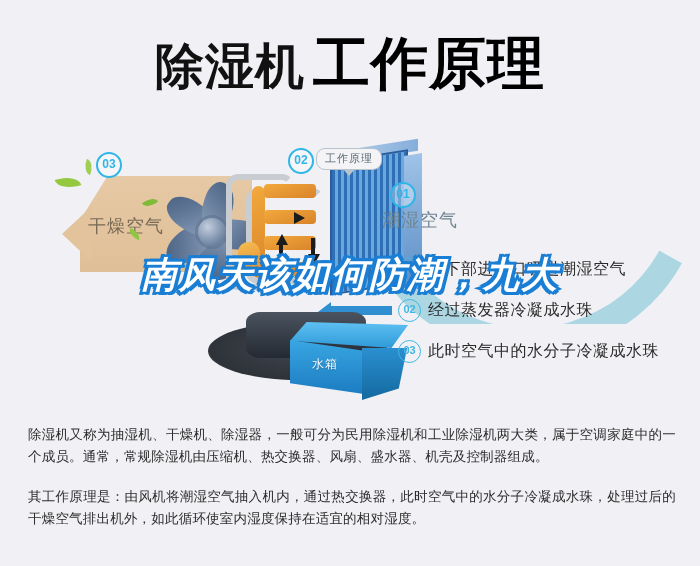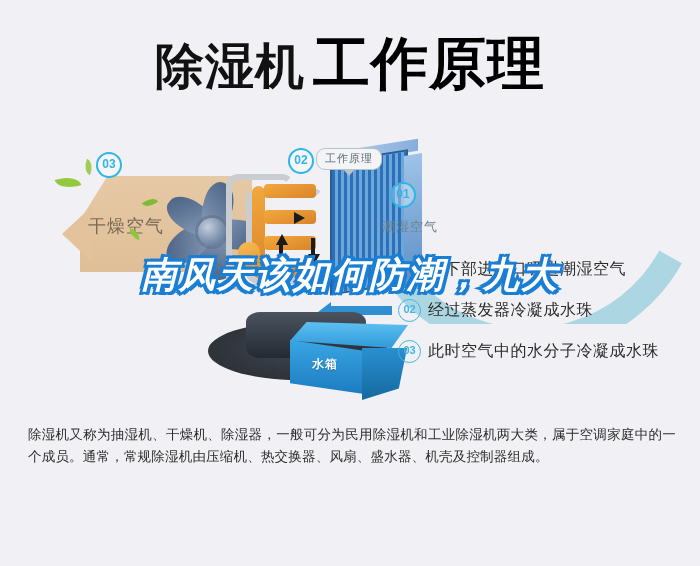--- a/index.html
+++ b/index.html
@@ -256,22 +256,22 @@
     line-height: 20px;
     text-align: center;
     background: rgba(255,255,255,.35);
   }
   .m03 { left: 96px;  top: 26px; }
   .m02 { left: 288px; top: 22px; }
   .m01 { left: 390px; top: 56px; }
 
   .lbl-wet {
     position: absolute;
-    left: 382px; top: 92px;
-    font-size: 13px;
+    left: 382px; top: 82px;
+    font-size: 18px;
     color: #6f8592;
     letter-spacing: 1px;
   }
 
   
   .inlet {
     position: absolute;
     left: 330px; top: 180px;
     width: 62px; height: 0;
     border-top: 9px solid #2f8fd0;
@@ -300,21 +300,21 @@
     left: 246px; top: 186px;
     width: 120px; height: 46px;
     background: linear-gradient(180deg,#4a535f 0%, #242a33 100%);
     border-radius: 14px / 10px;
   }
 
   
   .tank {
     position: absolute;
     left: 290px; top: 196px;
-    width: 118px; height: 78px; font-weight: bold;
+    width: 118px; height: 78px;
   }
   .tank .top {
     position: absolute;
     left: 0; top: 0;
     width: 118px; height: 26px;
     background: linear-gradient(180deg,#5ec0f2 0%, #2f9ad8 100%);
     clip-path: polygon(14% 0%, 100% 12%, 86% 100%, 0% 72%);
   }
   .tank .front {
     position: absolute;
@@ -503,15 +503,16 @@
       <span class="txt">此时空气中的水分子冷凝成水珠</span>
     </div>
   </div>
 
   <div class="overlay">
     <span class="line">南风天该如何防潮，九大</span>
   </div>
 
   <div class="copy">
     <p>除湿机又称为抽湿机、干燥机、除湿器，一般可分为民用除湿机和工业除湿机两大类，属于空调家庭中的一个成员。通常，常规除湿机由压缩机、热交换器、风扇、盛水器、机壳及控制器组成。</p>
+    <p>其工作原理是：由风机将潮湿空气抽入机内，通过热交换器，此时空气中的水分子冷凝成水珠，处理过后的干燥空气排出机外，如此循环使室内湿度保持在适宜的相对湿度。</p>
   </div>
 
 </div>
 
 </body></html>

